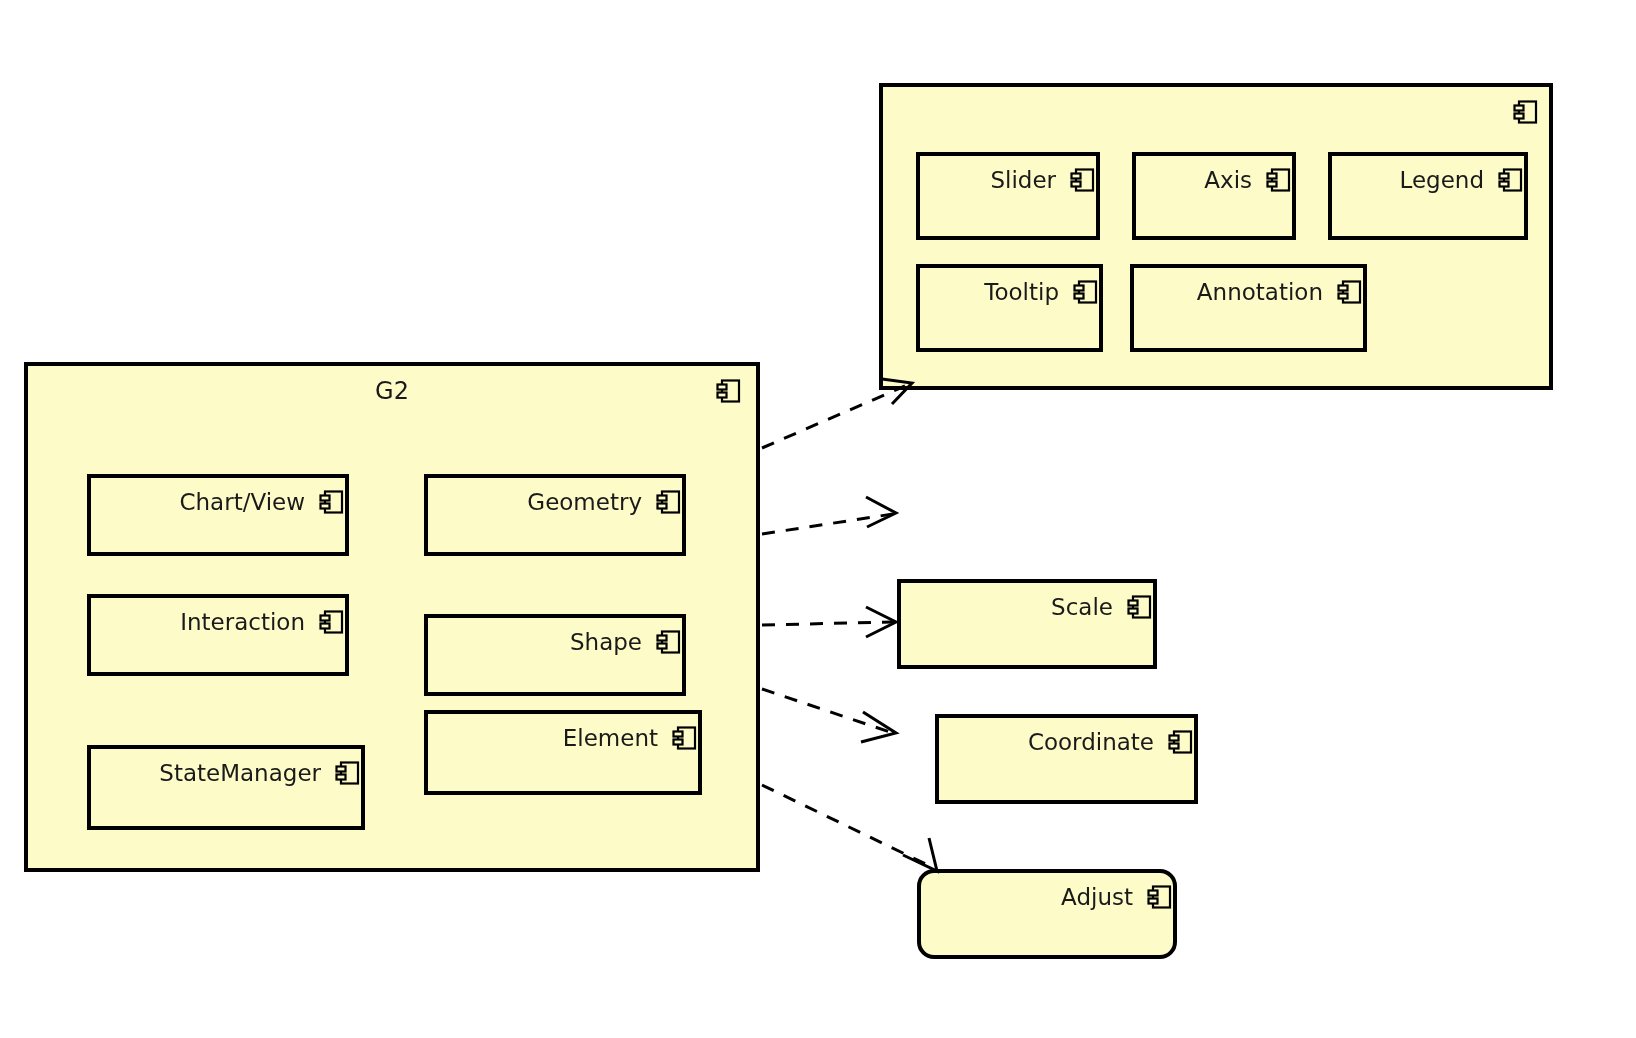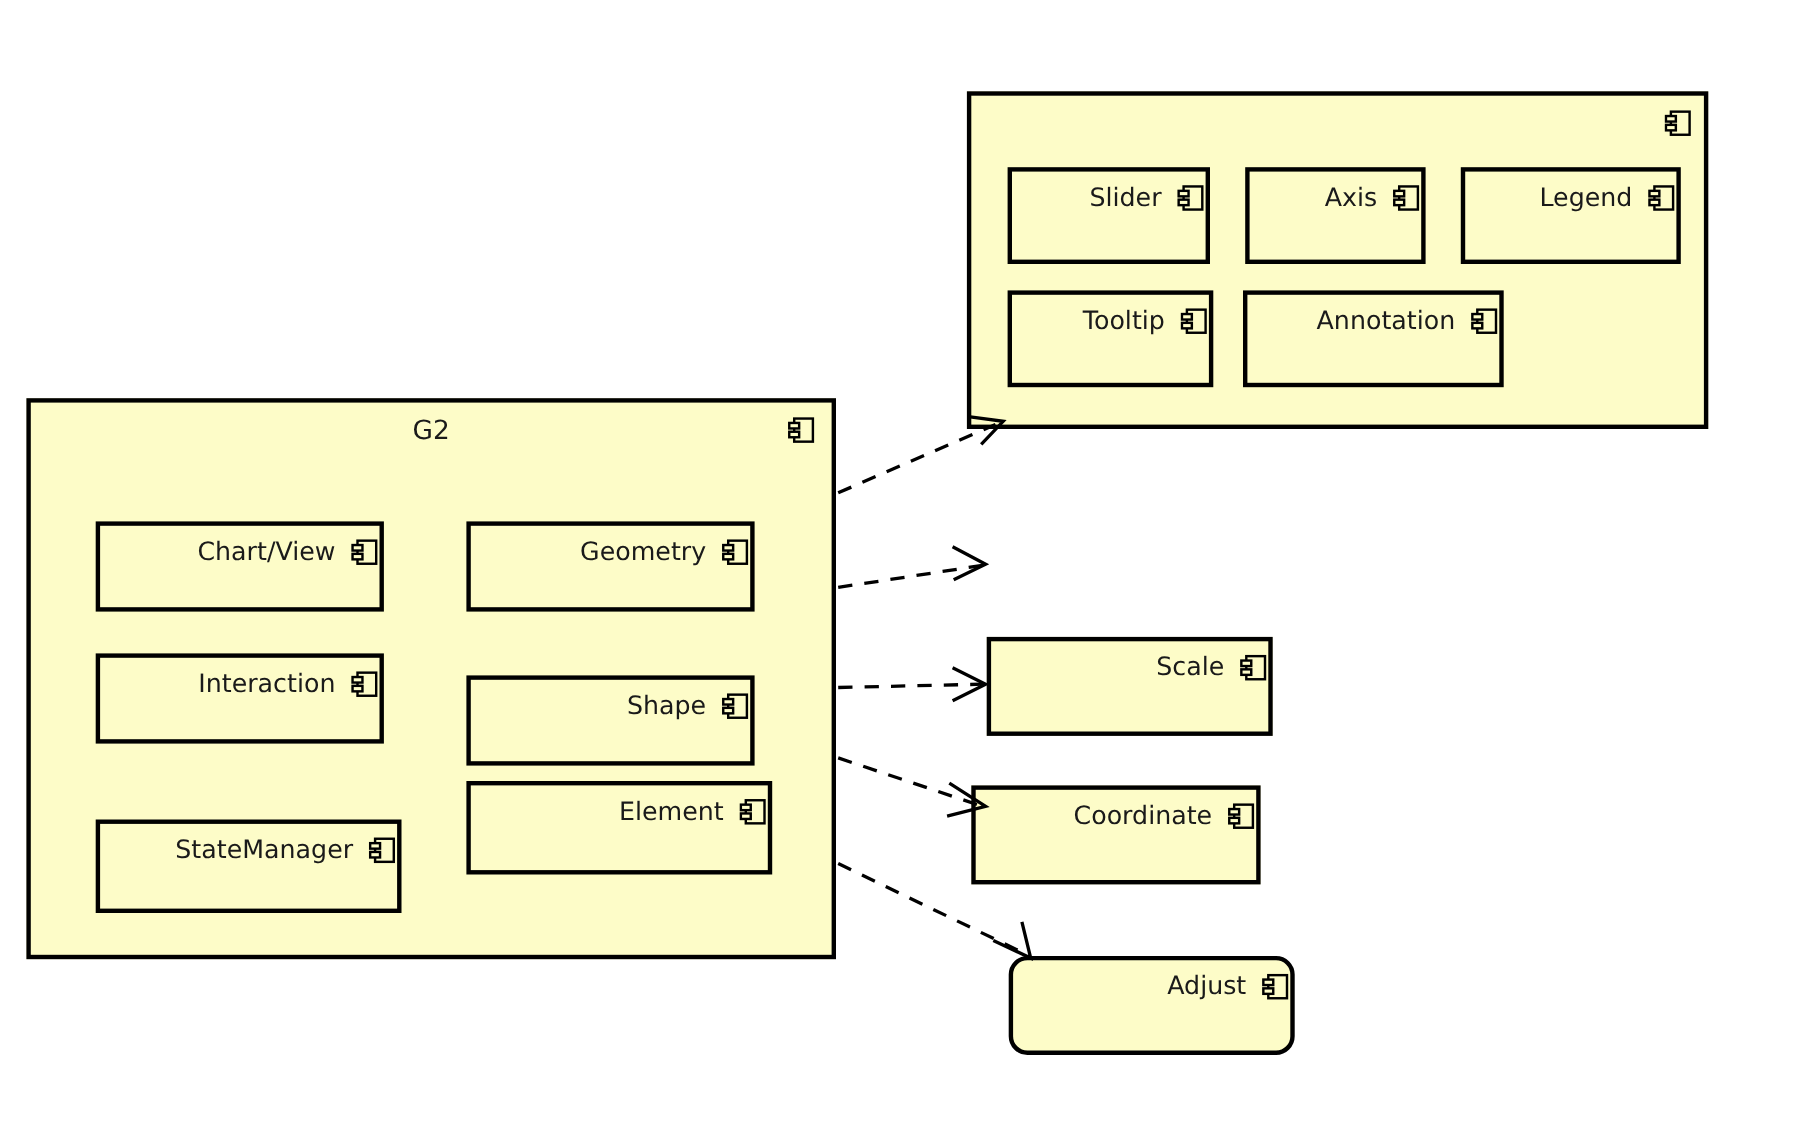--- a/index.html
+++ b/index.html
@@ -268,21 +268,21 @@
       <span class="uml-icon">
         <svg width="26" height="26" viewBox="0 0 26 26">
           <rect x="6" y="2.5" width="17" height="21" fill="none" stroke="#000" stroke-width="2.2"></rect>
           <rect x="1.5" y="6.5" width="9" height="5" fill="#fdfcc8" stroke="#000" stroke-width="2.2"></rect>
           <rect x="1.5" y="14.5" width="9" height="5" fill="#fdfcc8" stroke="#000" stroke-width="2.2"></rect>
         </svg>
       </span>
     </div>
   </div>
 
-  <div class="comp" style="left:883px; top:714px; width:263px; height:90px;">
+  <div class="comp" style="left:935px; top:714px; width:263px; height:90px;">
     <div class="comp-header">
       <span class="comp-label">Coordinate</span>
       <span class="uml-icon">
         <svg width="26" height="26" viewBox="0 0 26 26">
           <rect x="6" y="2.5" width="17" height="21" fill="none" stroke="#000" stroke-width="2.2"></rect>
           <rect x="1.5" y="6.5" width="9" height="5" fill="#fdfcc8" stroke="#000" stroke-width="2.2"></rect>
           <rect x="1.5" y="14.5" width="9" height="5" fill="#fdfcc8" stroke="#000" stroke-width="2.2"></rect>
         </svg>
       </span>
     </div>

